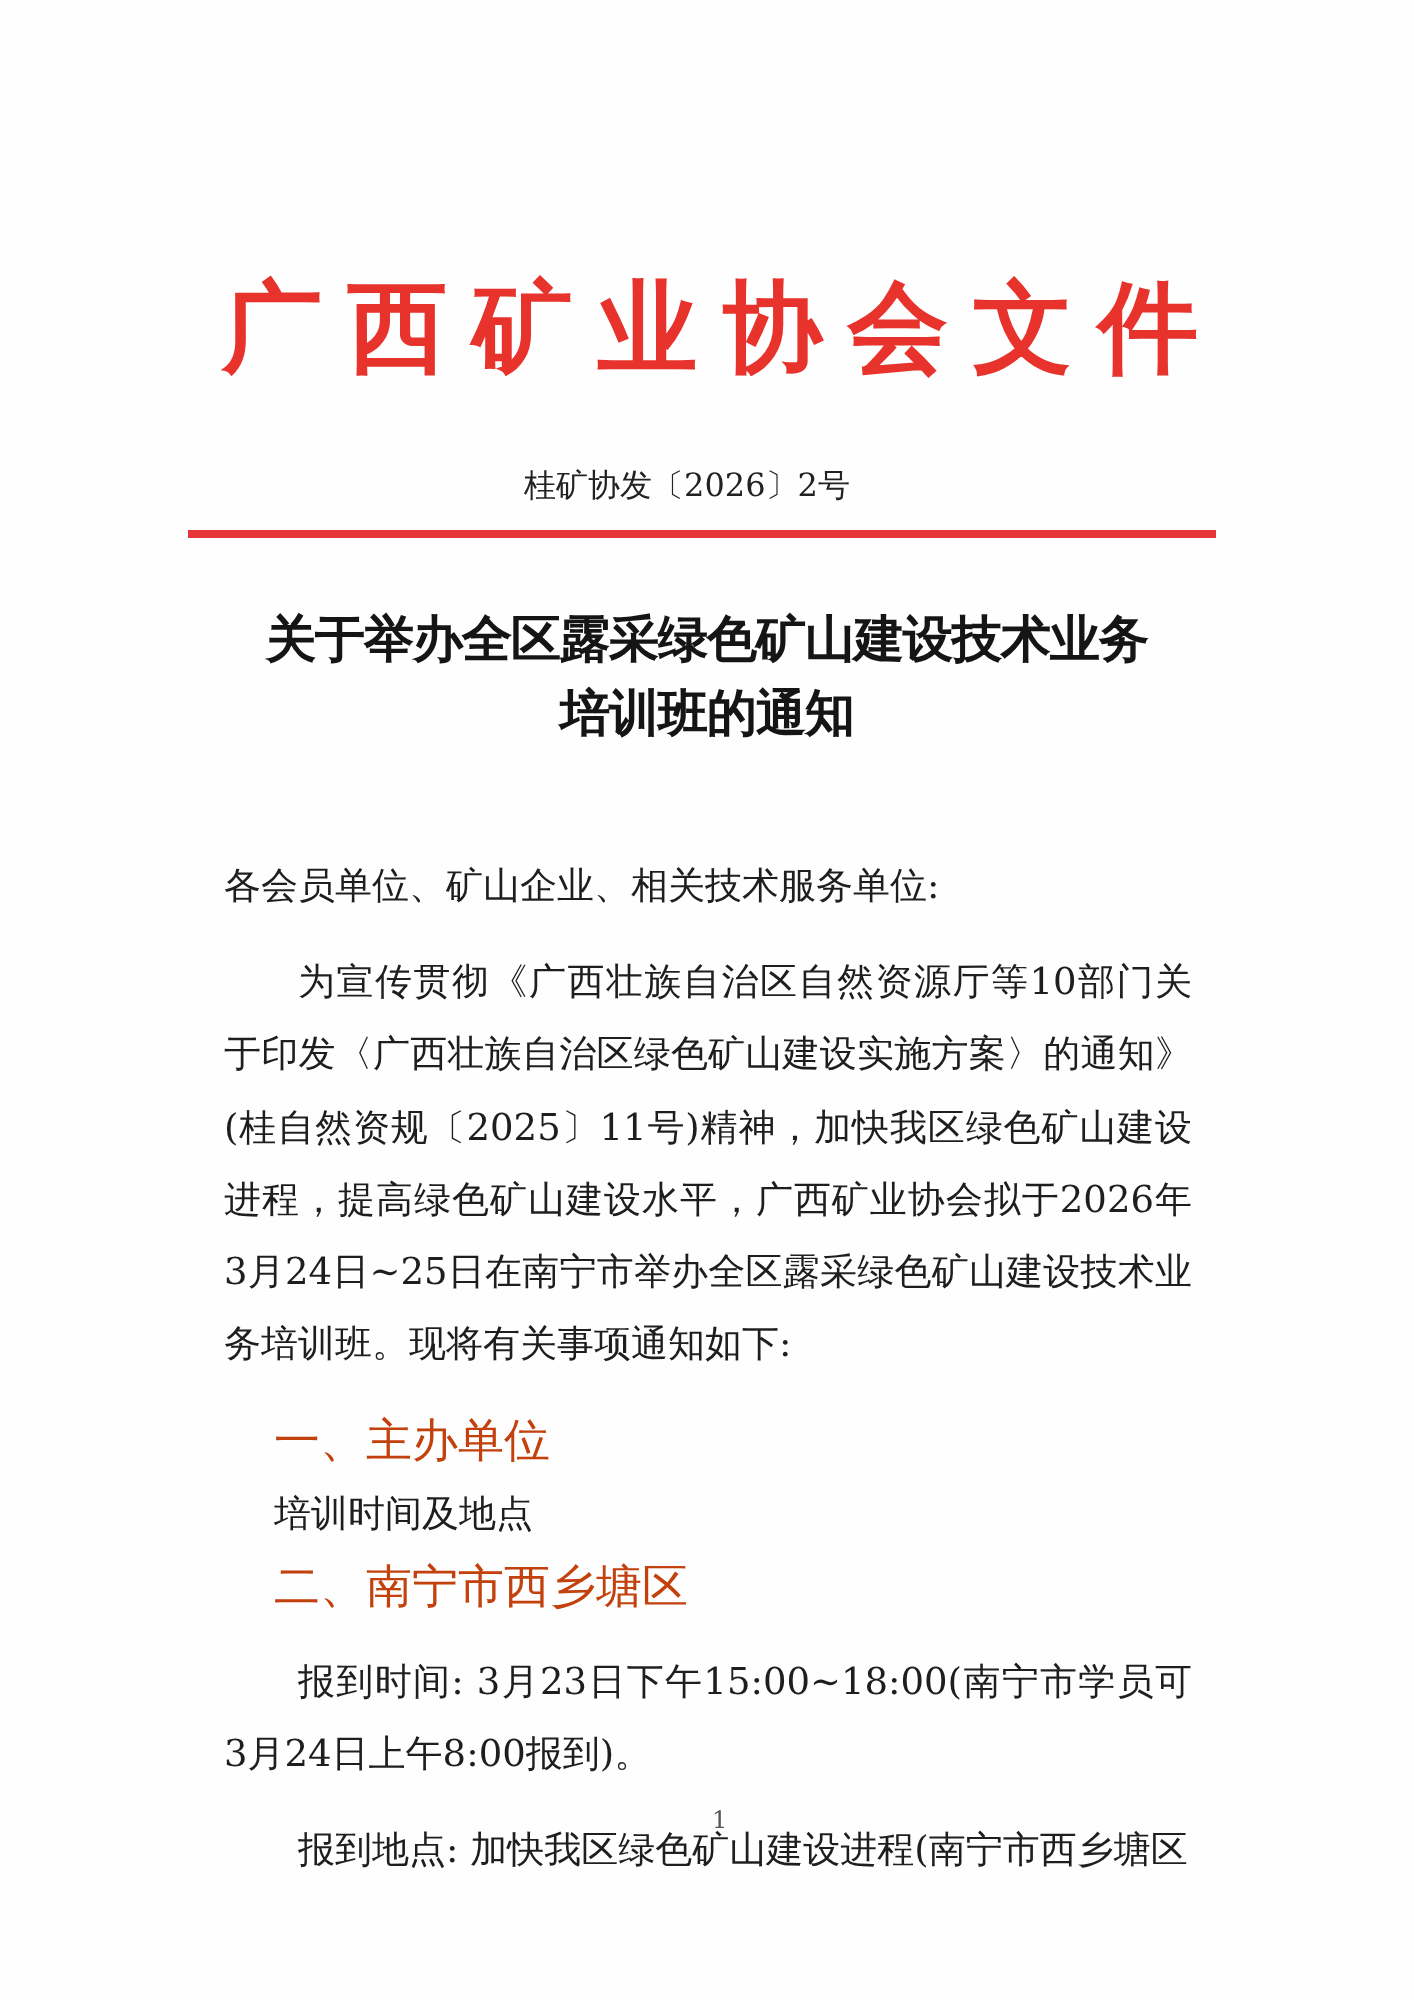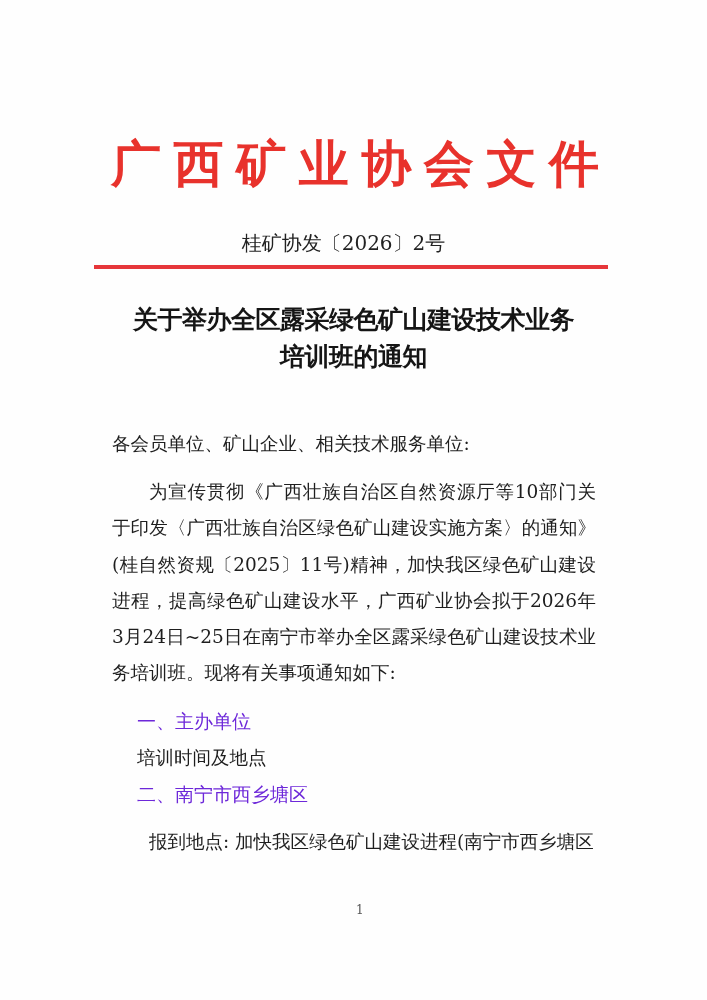--- a/index.html
+++ b/index.html
@@ -39,21 +39,21 @@
       display: inline-block;
       width: 52px;
       text-align: center;
     }
     .doc-number {
       position: absolute;
       left: 0;
       width: 707px;
       top: 230px;
       text-align: center;
-      font-size: 20px;
+      font-size: 16px;
       line-height: 26px;
       color: #222;
       padding-left: -20px;
     }
     .doc-number .inner {
       display: inline-block;
       margin-left: -20px;
     }
     .red-rule {
       position: absolute;
@@ -91,22 +91,22 @@
       margin: 12px;
       text-align: justify;
       text-align-last: left;
       word-break: break-all;
     }
     .indent { text-indent: 37px; }
     .section-heading {
       margin: 0;
       padding-left: 37px;
       font-family: "DejaVu Sans", "Liberation Sans", sans-serif;
-      font-size: 19px;
-      color: #6d28d9;
+      font-size: 23px;
+      color: #c2410c;
     }
     .plain-indent {
       margin: 0;
       padding-left: 37px;
     }
     .page-number {
       position: absolute;
       left: 356px;
       top: 903px;
       font-size: 12px;
@@ -150,17 +150,18 @@
   <div class="title l1">关于举办全区露采绿色矿山建设技术业务</div>
 
   <div class="body">
     <p class="para">各会员单位、矿山企业、相关技术服务单位:</p>
     <p class="para indent">为宣传贯彻《广西壮族自治区自然资源厅等10部门关于印发〈广西壮族自治区绿色矿山建设实施方案〉的通知》(桂自然资规〔2025〕11号)精神，加快我区绿色矿山建设进程，提高绿色矿山建设水平，广西矿业协会拟于2026年3月24日~25日在南宁市举办全区露采绿色矿山建设技术业务培训班。现将有关事项通知如下:</p>
 
     <p class="section-heading">一、主办单位</p>
     <p class="plain-indent">培训时间及地点</p>
 
     <p class="section-heading">二、南宁市西乡塘区</p>
+    <p class="para indent">报到时间: 3月23日下午15:00~18:00(南宁市学员可3月24日上午8:00报到)。</p>
     <p class="para indent">报到地点: 加快我区绿色矿山建设进程(南宁市西乡塘区</p>
   </div>
 
   <div class="page-number">1</div>
 </div>
 
 </body></html>

